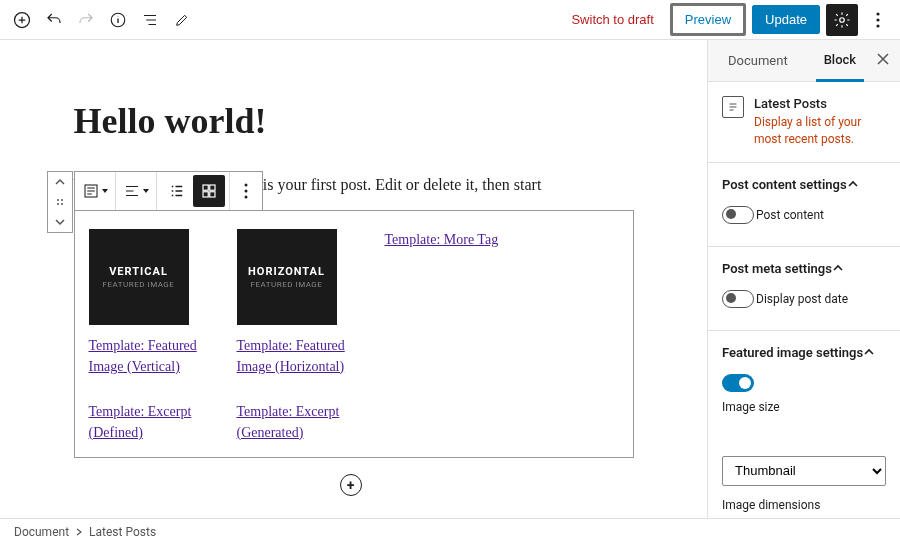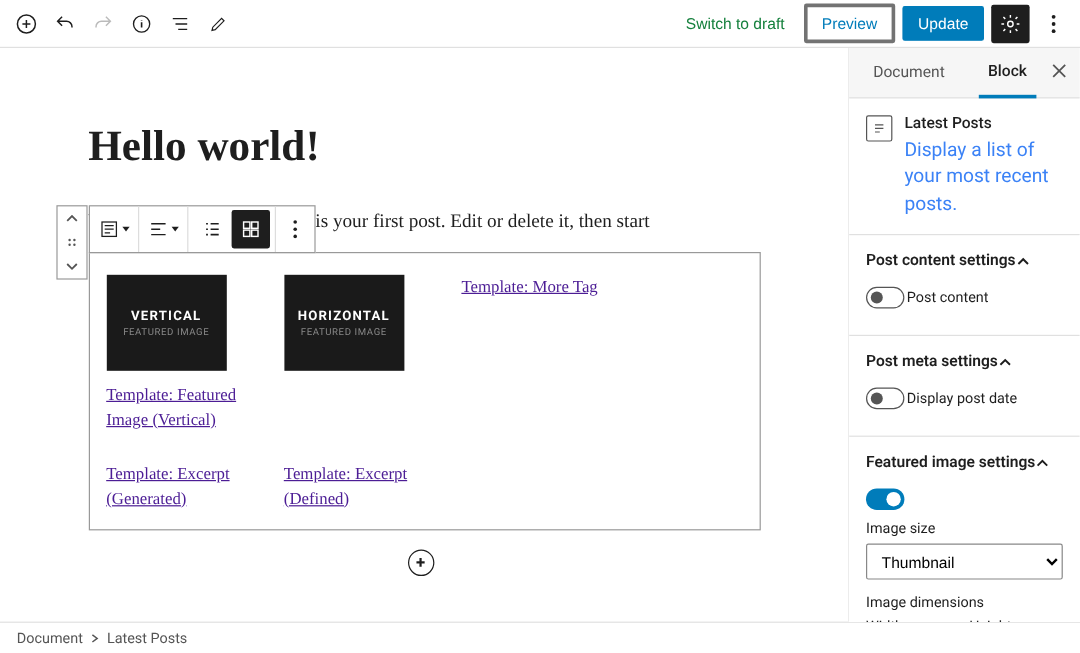--- a/index.html
+++ b/index.html
@@ -4,21 +4,21 @@
 <style>
 * { margin: 0; padding: 0; box-sizing: border-box; }
 body { font-family: -apple-system, BlinkMacSystemFont, "Segoe UI", Roboto, sans-serif; font-size: 13px; color: #1e1e1e; background: #fff; width: 900px; height: 544px; overflow: hidden; display: flex; flex-direction: column; }
 
 
 .top-bar { height: 40px; border-bottom: 1px solid #e0e0e0; display: flex; align-items: center; justify-content: space-between; padding: 0 8px; }
 .top-left { display: flex; align-items: center; gap: 4px; }
 .top-right { display: flex; align-items: center; gap: 6px; }
 .icon-btn { width: 28px; height: 28px; display: flex; align-items: center; justify-content: center; border: none; background: transparent; cursor: pointer; border-radius: 2px; color: #1e1e1e; }
 .icon-btn.disabled { color: #bbb; }
-.link-btn { color: #15803d; background: transparent; border: none; cursor: pointer; font-size: 13px; padding: 6px 10px; }
+.link-btn { color: #b91c1c; background: transparent; border: none; cursor: pointer; font-size: 13px; padding: 6px 10px; }
 .btn { font-size: 13px; padding: 6px 12px; border-radius: 2px; cursor: pointer; }
 .btn-outline { border: 3px solid #737373; color: #007cba; background: #fff; }
 .btn-primary { background: #007cba; border: 1px solid #007cba; color: #fff; }
 .gear-btn { background: #1e1e1e; color: #fff; width: 32px; height: 32px; display: flex; align-items: center; justify-content: center; border-radius: 2px; border: none; cursor: pointer; }
 .more-btn { width: 28px; height: 32px; display: flex; align-items: center; justify-content: center; border: none; background: transparent; cursor: pointer; }
 
 
 .workspace { flex: 1; display: flex; overflow: hidden; }
 .editor { flex: 1; overflow-y: auto; position: relative; }
 .content-wrap { max-width: 600px; margin: 0 auto; padding: 60px 20px 20px; }
@@ -33,46 +33,46 @@
 .bt-btn.active { background: #1e1e1e; color: #fff; border-radius: 2px; }
 .caret-down { width: 0; height: 0; border-left: 3px solid transparent; border-right: 3px solid transparent; border-top: 4px solid currentColor; margin-left: 2px; }
 
 
 .mover { position: absolute; left: -28px; top: -40px; width: 26px; border: 1px solid #999; background: #fff; display: flex; flex-direction: column; }
 .mover button { height: 20px; border: none; background: transparent; cursor: pointer; display: flex; align-items: center; justify-content: center; color: #555; }
 
 
 .posts-grid { display: flex; flex-wrap: wrap; padding: 18px 14px 14px; gap: 24px 28px; }
 .post-item { width: 120px; }
-.thumb { width: 100px; height: 80px; background: #1a1a1a; display: flex; flex-direction: column; align-items: center; justify-content: center; margin-bottom: 10px; }
+.thumb { width: 100px; height: 96px; background: #1a1a1a; display: flex; flex-direction: column; align-items: center; justify-content: center; margin-bottom: 10px; }
 .thumb-main { color: #fff; font-weight: bold; font-size: 11px; letter-spacing: 1px; }
 .thumb-sub { color: #888; font-size: 8px; letter-spacing: 0.5px; margin-top: 2px; }
 .post-link { color: #4c1d95; text-decoration: underline; font-size: 14px; line-height: 1.5; font-family: Georgia, serif; }
 .notext-item { width: 120px; }
 
 
 .inserter-circle { width: 22px; height: 22px; border: 1.5px solid #1e1e1e; border-radius: 50%; display: flex; align-items: center; justify-content: center; margin: 8px auto 0; cursor: pointer; font-size: 14px; font-weight: bold; background: #fff; }
 .inserter-below { display: flex; justify-content: flex-end; padding-right: 6px; margin-top: 8px; }
 
 
 .sidebar { width: 193px; border-left: 1px solid #e0e0e0; background: #fff; overflow-y: auto; font-size: 12px; }
 .sb-tabs { display: flex; align-items: center; border-bottom: 1px solid #e0e0e0; padding: 0 12px; position: relative; height: 42px; background: #f6f6f6; }
 .sb-tab { font-size: 13px; color: #555; padding: 12px 8px; cursor: pointer; }
 .sb-tab.active { color: #1e1e1e; font-weight: 500; border-bottom: 3px solid #007cba; margin-bottom: -1px; margin-left: 20px; }
 .sb-close { position: absolute; right: 10px; top: 12px; cursor: pointer; color: #555; }
 .sb-block-info { padding: 14px 14px; display: flex; gap: 10px; border-bottom: 1px solid #e0e0e0; }
 .sb-block-icon { width: 22px; height: 22px; border: 1.2px solid #555; border-radius: 2px; flex-shrink: 0; display: flex; align-items: center; justify-content: center; }
 .sb-block-title { font-weight: 500; font-size: 13px; margin-bottom: 3px; }
-.sb-block-desc { color: #3b82f6; font-size: 16px; line-height: 1.4; }
+.sb-block-desc { color: #c2410c; font-size: 12px; line-height: 1.4; }
 .sb-panel { border-bottom: 1px solid #e0e0e0; }
 .sb-panel-hd { padding: 14px 14px; display: flex; justify-content: flex-start; align-items: center; font-weight: 600; font-size: 13px; cursor: pointer; }
 .sb-panel-body { padding: 0 14px 14px; }
 .sb-row { display: flex; align-items: center; gap: 2px; margin-bottom: 8px; }
 .sb-label-row { font-size: 12px; margin-bottom: 6px; color: #1e1e1e; }
-.sb-select { width: 100%; height: 30px; border: 1px solid #888; border-radius: 2px; padding: 0 8px; background: #fff; font-size: 13px; }
+.sb-select { width: 100%; height: 30px; border: 1px solid #888; border-radius: 2px; padding: 0 8px; background: #fff; font-size: 13px; margin-top: 36px; }
 .sb-dim-row { display: flex; gap: 8px; }
 .sb-dim-col { flex: 1; }
 .sb-input { width: 100%; height: 28px; border: 1px solid #888; border-radius: 2px; padding: 0 6px; font-size: 13px; }
 
 
 .toggle { width: 32px; height: 18px; border-radius: 10px; position: relative; cursor: pointer; flex-shrink: 0; }
 .toggle-off { border: 1.5px solid #555; background: #fff; }
 .toggle-off::after { content: ""; width: 10px; height: 10px; background: #555; border-radius: 50%; position: absolute; left: 3px; top: 2.5px; }
 .toggle-on { background: #007cba; }
 .toggle-on::after { content: ""; width: 12px; height: 12px; background: #fff; border-radius: 50%; position: absolute; right: 3px; top: 3px; }
@@ -217,29 +217,30 @@
               <span class="thumb-main">VERTICAL</span>
               <span class="thumb-sub">FEATURED IMAGE</span>
             </div>
             <a class="post-link">Template: Featured Image (Vertical)</a>
           </div>
           <div class="post-item">
             <div class="thumb">
               <span class="thumb-main">HORIZONTAL</span>
               <span class="thumb-sub">FEATURED IMAGE</span>
             </div>
+            <a class="post-link">Template: Featured Image (Horizontal)</a>
           </div>
           <div class="notext-item">
             <a class="post-link">Template: More Tag</a>
           </div>
           <div class="post-item">
+            <a class="post-link">Template: Excerpt (Defined)</a>
+          </div>
+          <div class="post-item">
             <a class="post-link">Template: Excerpt (Generated)</a>
-          </div>
-          <div class="post-item">
-            <a class="post-link">Template: Excerpt (Defined)</a>
           </div>
         </div>
       </div>
       <div class="inserter-below">
         <div class="inserter-circle">+</div>
       </div>
     </div>
   </div>
 
   <div class="sidebar">

